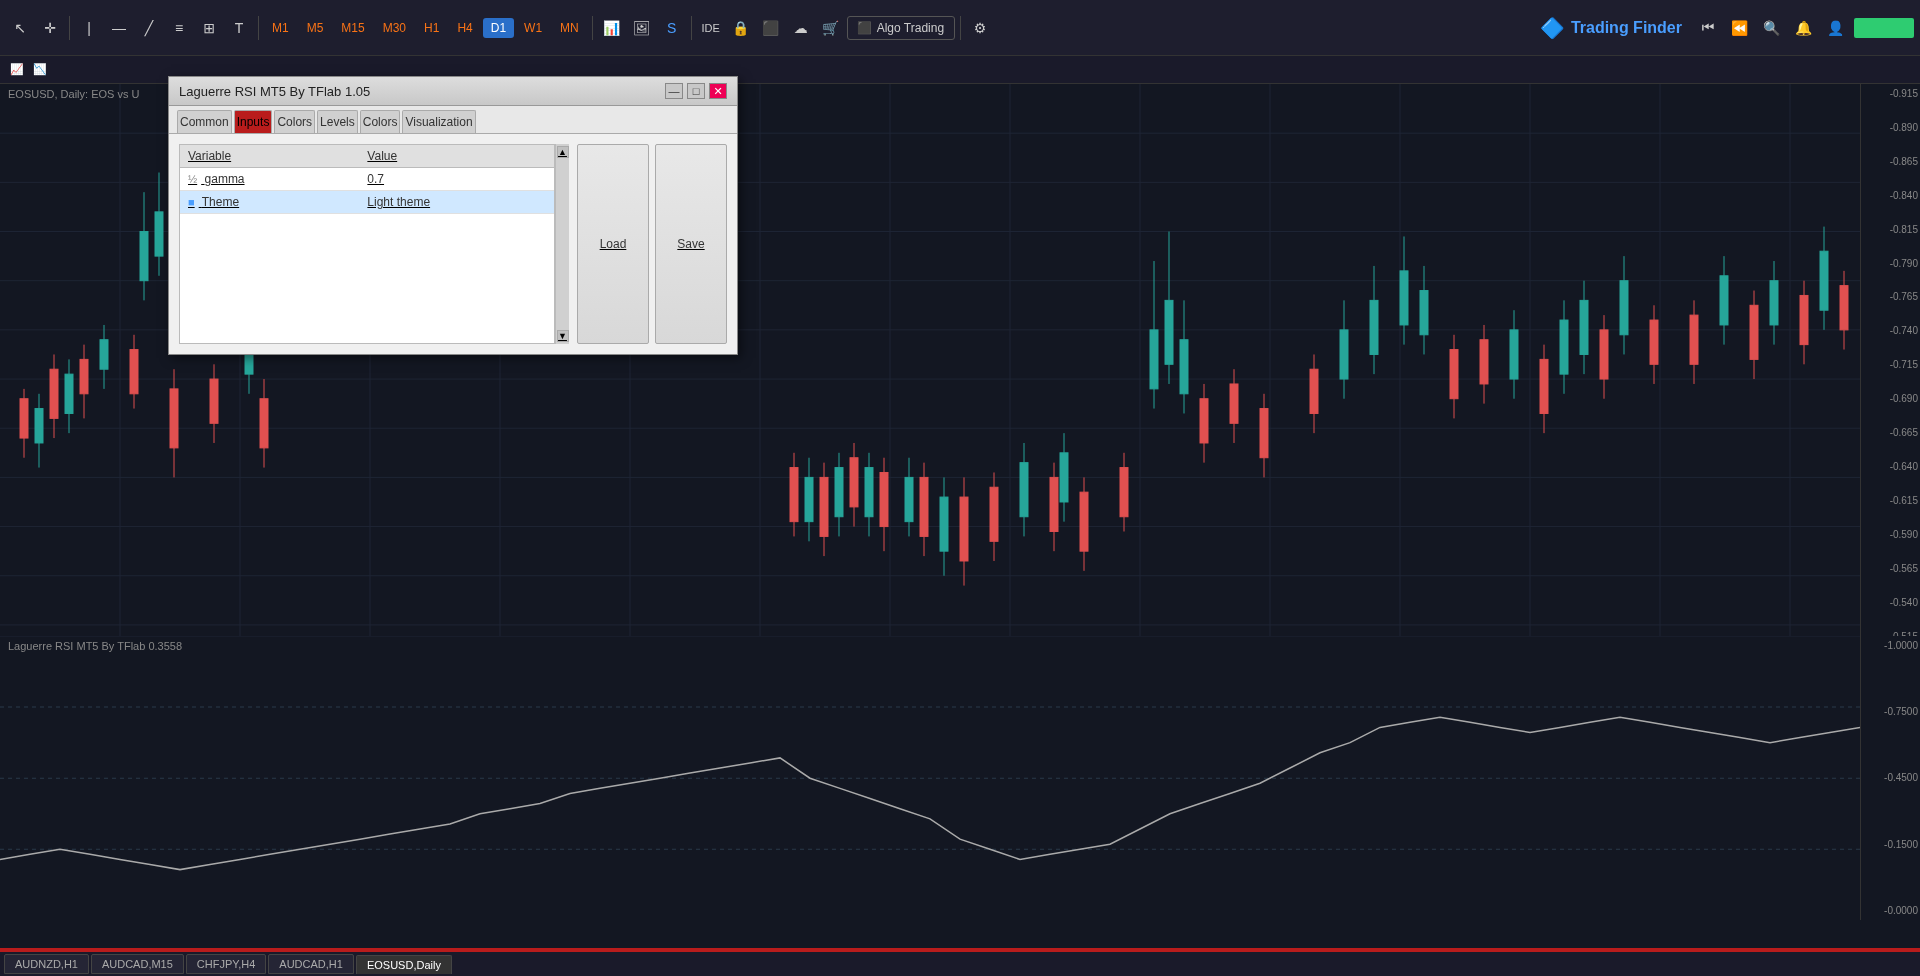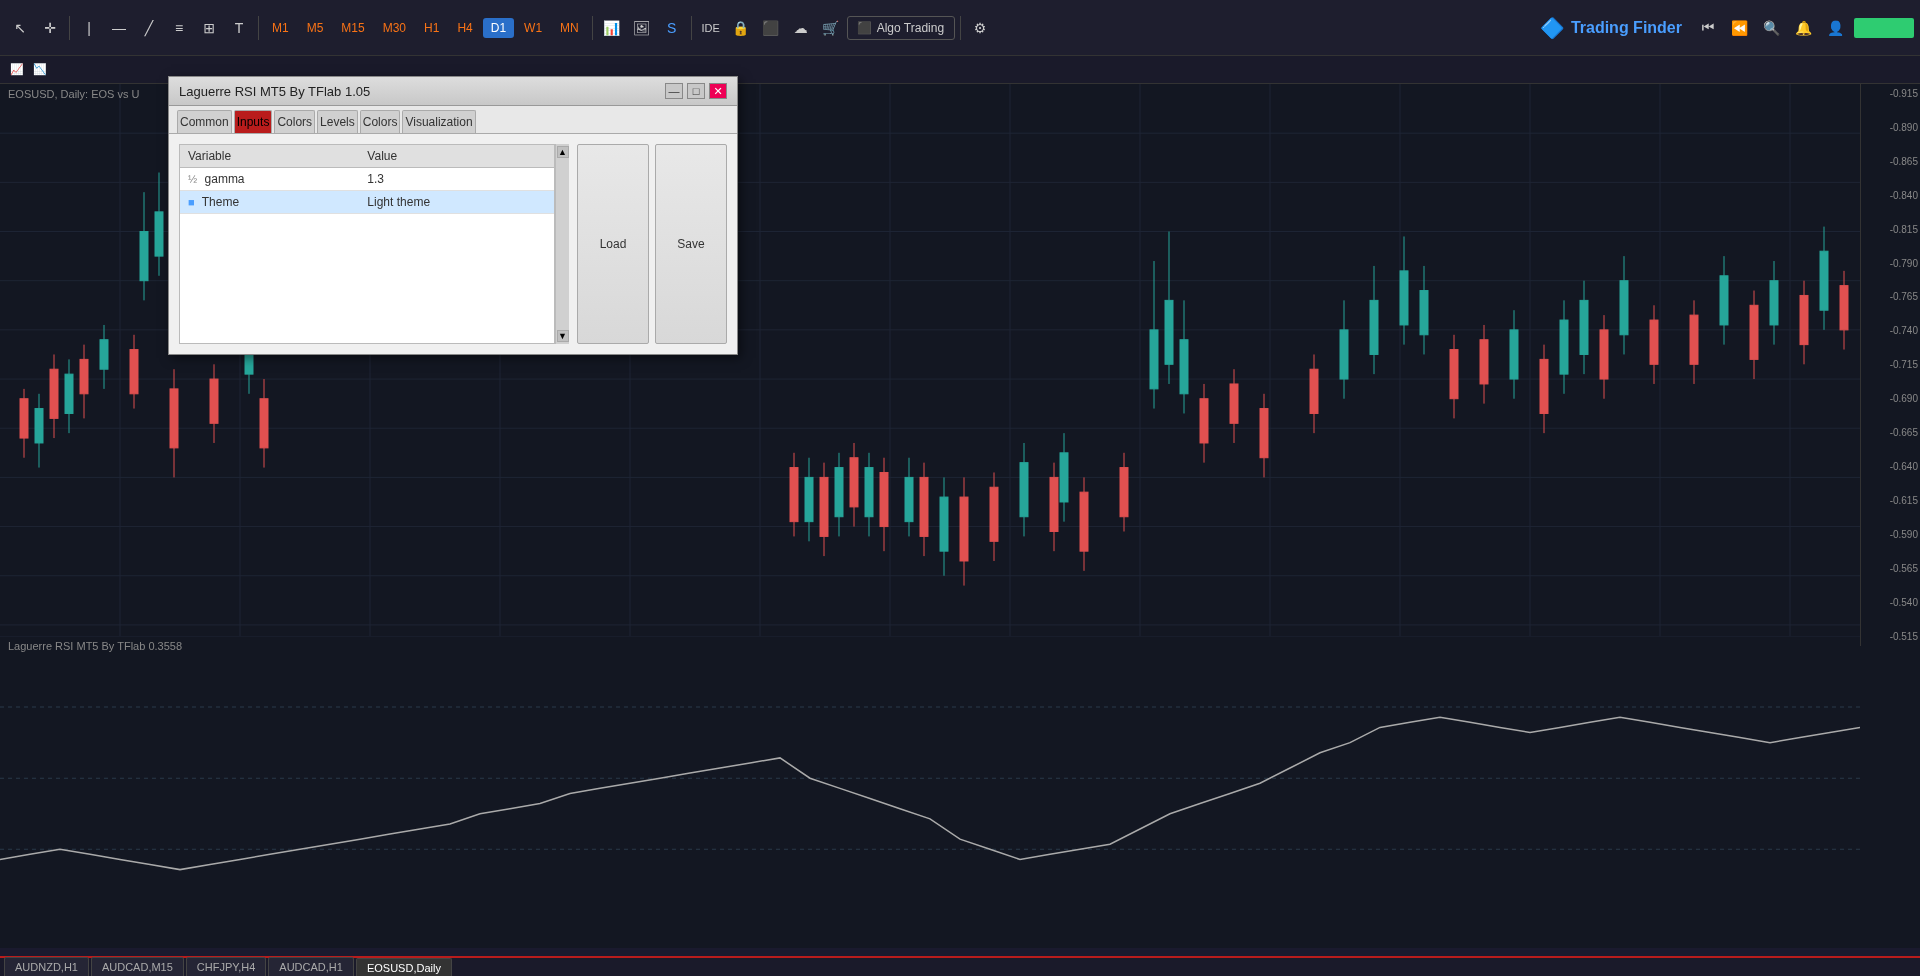--- a/index.html
+++ b/index.html
@@ -312,20 +312,21 @@
       background: #b91c1c;
       color: #000;
       font-weight: normal;
     }
 
     
     #dialog-body {
       padding: 10px;
       display: flex;
       gap: 8px;
+      text-decoration: underline;
     }
 
     
     #inputs-table-container {
       flex: 1;
       background: #fff;
       border: 1px solid #bbb;
       height: 200px;
       overflow-y: auto;
     }
@@ -824,23 +825,30 @@
       <line x1="0" y1="0" x2="1860" y2="0" stroke="#1e2535" stroke-width="1"></line>
       <line x1="0" y1="70" x2="1860" y2="70" stroke="#2a3a4a" stroke-width="1" stroke-dasharray="4,4"></line>
       <line x1="0" y1="140" x2="1860" y2="140" stroke="#2a3a4a" stroke-width="1" stroke-dasharray="4,4"></line>
       <line x1="0" y1="210" x2="1860" y2="210" stroke="#2a3a4a" stroke-width="1" stroke-dasharray="4,4"></line>
       <line x1="0" y1="280" x2="1860" y2="280" stroke="#1e2535" stroke-width="1"></line>
 
       <polyline points="0,220 30,215 60,210 90,215 120,220 150,225 180,230 210,225 240,220 270,215 300,210 330,205 360,200 390,195 420,190 450,185 480,175 510,170 540,165 570,155 600,150 630,145 660,140 690,135 720,130 750,125 780,120 810,140 840,150 870,160 900,170 930,180 960,200 990,210 1020,220 1050,215 1080,210 1110,205 1140,190 1170,175 1200,165 1230,155 1260,145 1290,130 1320,115 1350,105 1380,90 1410,85 1440,80 1470,85 1500,90 1530,95 1560,90 1590,85 1620,80 1650,85 1680,90 1710,95 1740,100 1770,105 1800,100 1830,95 1860,90" fill="none" stroke="#aaa" stroke-width="1.5"></polyline>
     </svg>
   </div>
 
+  <div id="indicator-axis" style="position:absolute; bottom:28px; right:0; width:60px; height:calc(35% - 18px); background:#131722; border-left:1px solid #333; display:flex; flex-direction:column; justify-content:space-between; padding:4px 2px;">
+    <span class="price-label">-1.0000</span>
+    <span class="price-label">-0.7500</span>
+    <span class="price-label">-0.4500</span>
+    <span class="price-label">-0.1500</span>
+    <span class="price-label">-0.0000</span>
+  </div>
 </div>
 
-<div id="bottom-tabbar" style="position:fixed; bottom:0; left:0; right:0; height:20px; background:#1a1a2a; border-top:2px solid #b91c1c; display:flex; align-items:center; padding:0 4px; gap:2px; z-index:20;">
+<div id="bottom-tabbar" style="position:fixed; bottom:0; left:0; right:0; height:28px; background:#1a1a2a; border-top:4px solid #b91c1c; display:flex; align-items:center; padding:0 4px; gap:2px; z-index:20;">
   <div class="chart-tab">
     <span>AUDNZD,H1</span>
   </div>
   <div class="chart-tab">
     <span>AUDCAD,M15</span>
   </div>
   <div class="chart-tab">
     <span>CHFJPY,H4</span>
   </div>
   <div class="chart-tab">
@@ -899,21 +907,21 @@
                 </th>
               </tr>
             </thead>
             <tbody>
               <tr>
                 <td>
                   <span class="var-icon">½</span>
                   <span class="var-name">gamma</span>
                 </td>
                 <td>
-                  <span>1.3</span>
+                  <span>0.7</span>
                 </td>
               </tr>
               <tr class="selected">
                 <td>
                   <span class="var-icon" style="color:#4a9eff;">■</span>
                   <span class="var-name">Theme</span>
                 </td>
                 <td>
                   <span>Light theme</span>
                 </td>

